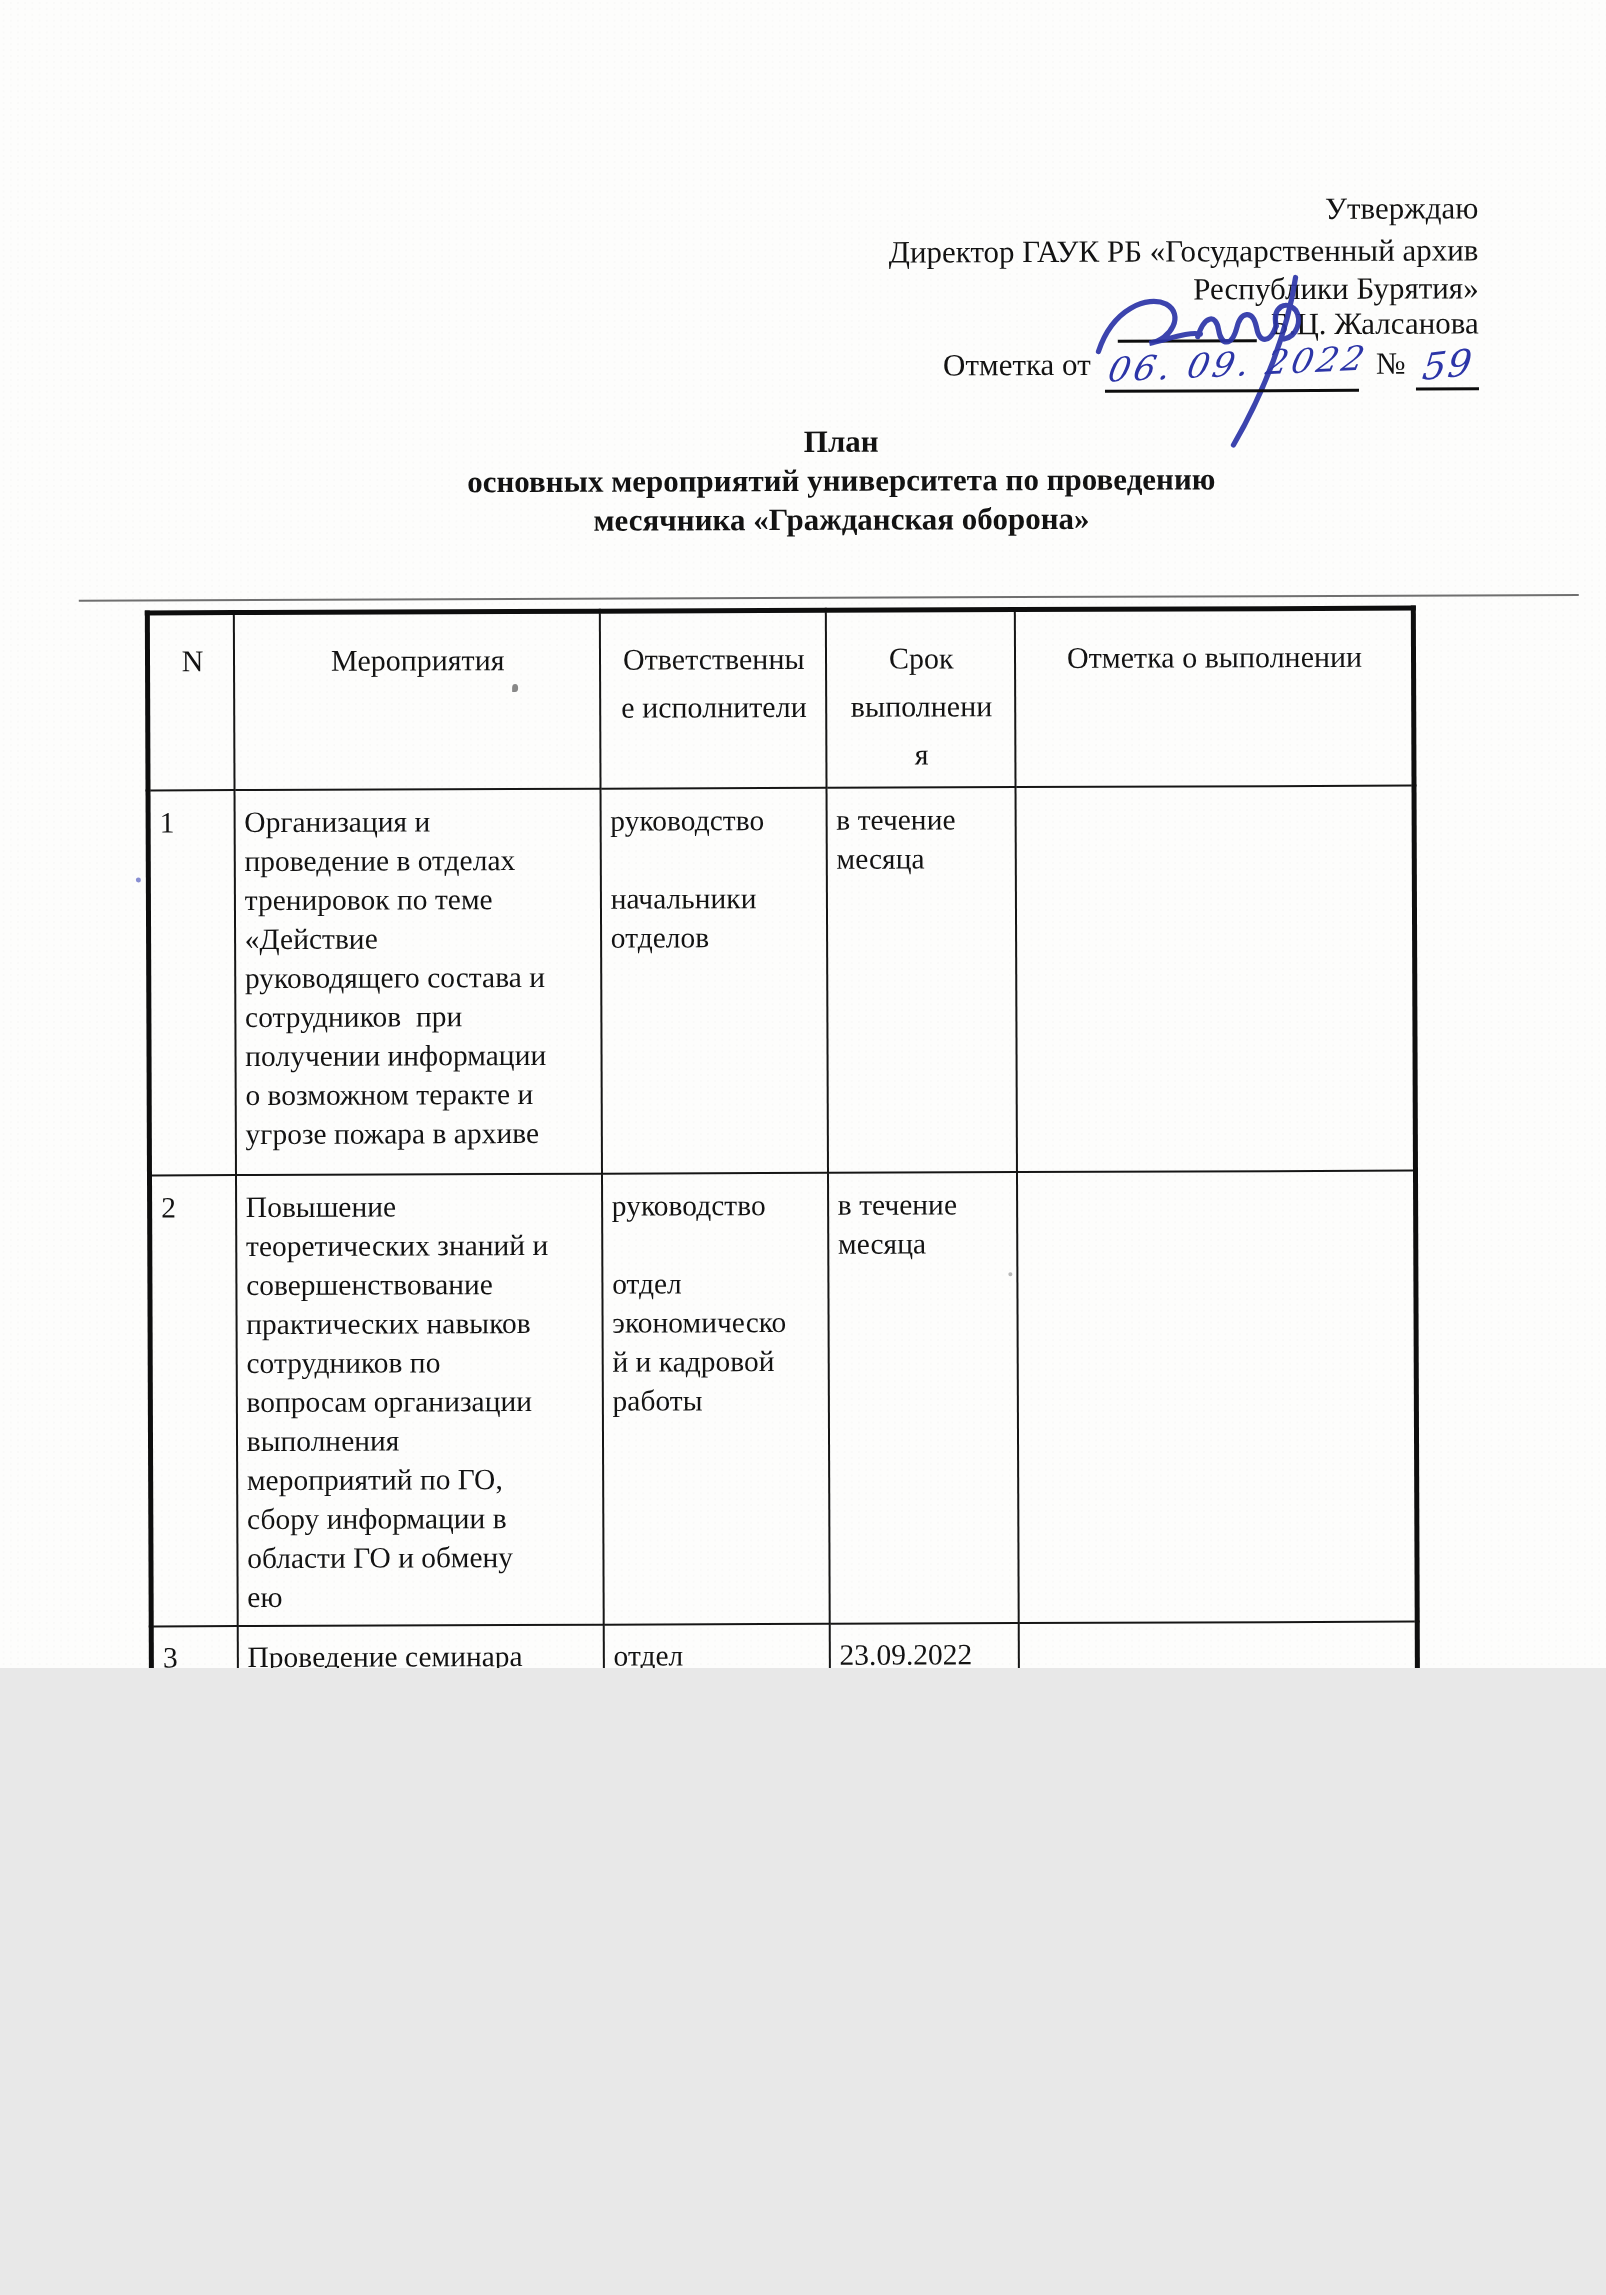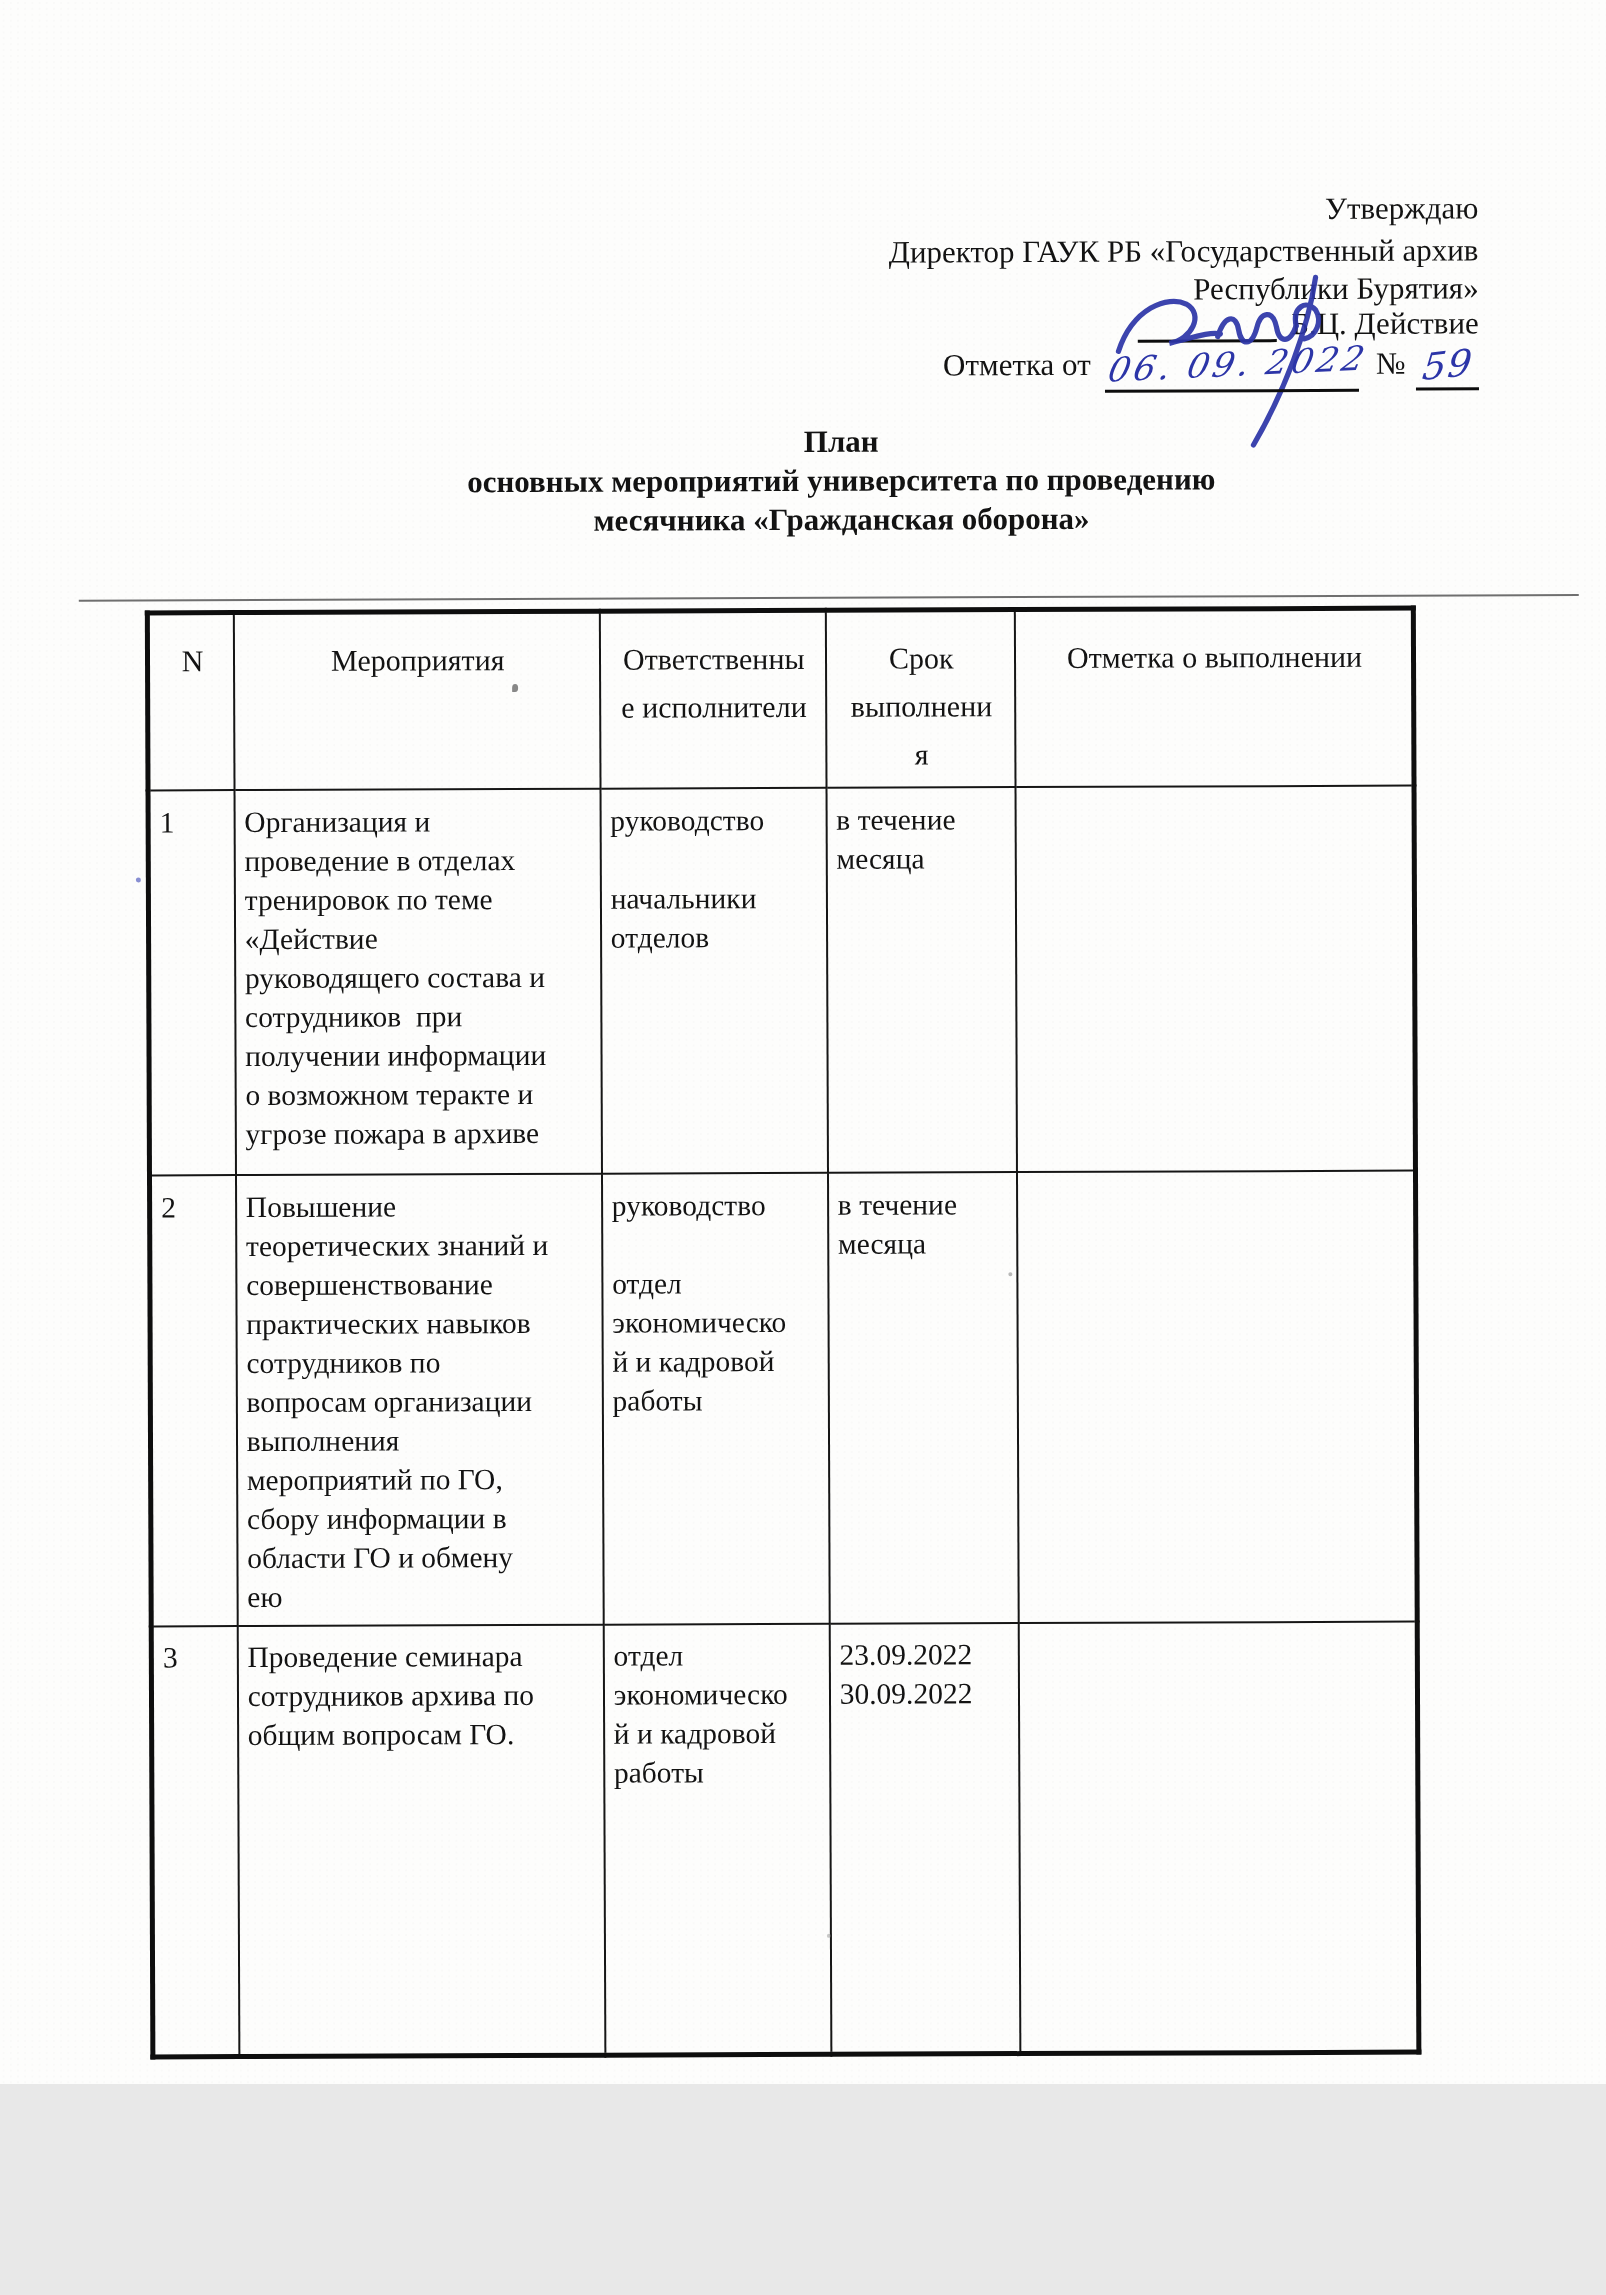--- a/index.html
+++ b/index.html
@@ -1,18 +1,18 @@
 <!DOCTYPE html>
 <html lang="ru" style="font-size:10.5px"><head>
 <meta charset="utf-8">
 <style>
   html,body{margin:0;padding:0;background:#e8e8e8;}
   .page{
     position:relative;
-    width:1606px;height:2084px;
+    width:1606px;height:1668px;
     background:#fdfdfc;
     overflow:hidden;
     font-family:"Liberation Serif","DejaVu Serif",serif;
     color:#131313;
   }
   
   .page::after{
     content:"";position:absolute;inset:0;pointer-events:none;
     background-image:radial-gradient(rgba(40,40,40,0.05) 0.7px,transparent 0.9px);
     background-size:7.2px 5.9px;
@@ -126,21 +126,21 @@
         <span class="sig-slot">
           <svg class="sig-svg" width="249" height="183" viewBox="0 0 380 280">
             <g fill="none" stroke="#2c35a8" stroke-width="8" stroke-linecap="round" opacity="0.92">
               <path d="M28,128 C50,62 104,42 132,56 C160,72 140,110 106,116 C140,108 168,98 184,102"></path>
               <path d="M180,106 C190,74 208,70 212,96 C216,120 232,122 240,92 C246,68 264,64 270,92 C274,116 290,118 300,90"></path>
               <path d="M300,90 C294,60 316,50 330,66 C340,82 332,106 312,110"></path>
               <path d="M330,16 C318,96 282,190 234,272"></path>
             </g>
           </svg>
         </span>
-        <span>Б.Ц. Действие</span>
+        <span>Б.Ц. Жалсанова</span>
       </div>
 
       <div class="ap-line ap-5">
         <span>Отметка от</span>
         <span class="date-slot"><span class="hw">06. 09. 2022</span></span>
         <span>№</span>
         <span class="num-slot"><span class="hw">59</span></span>
       </div>
     </div>
 

